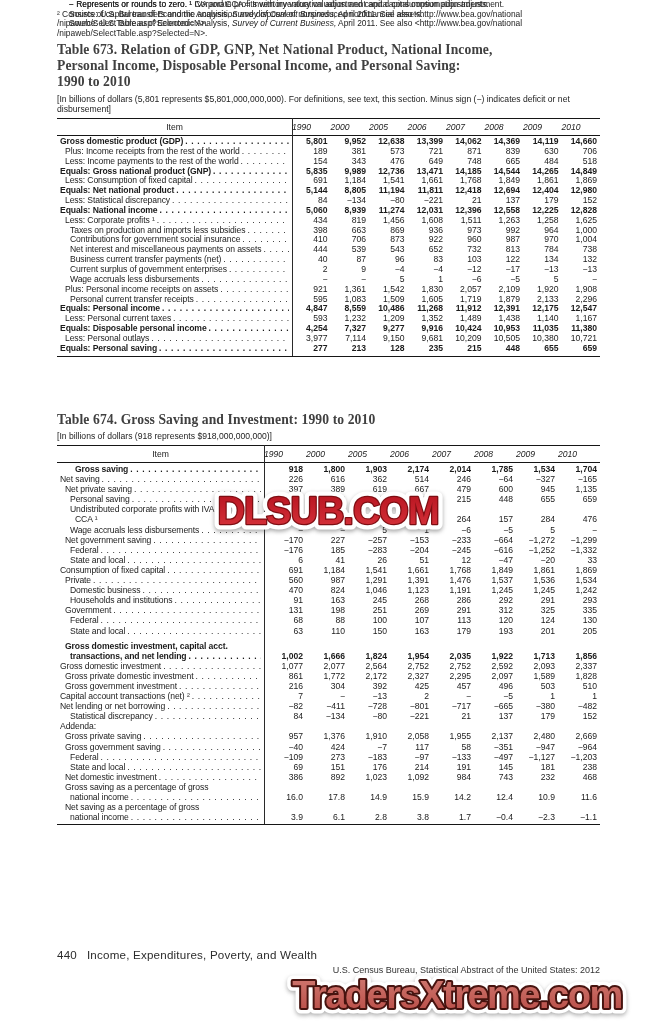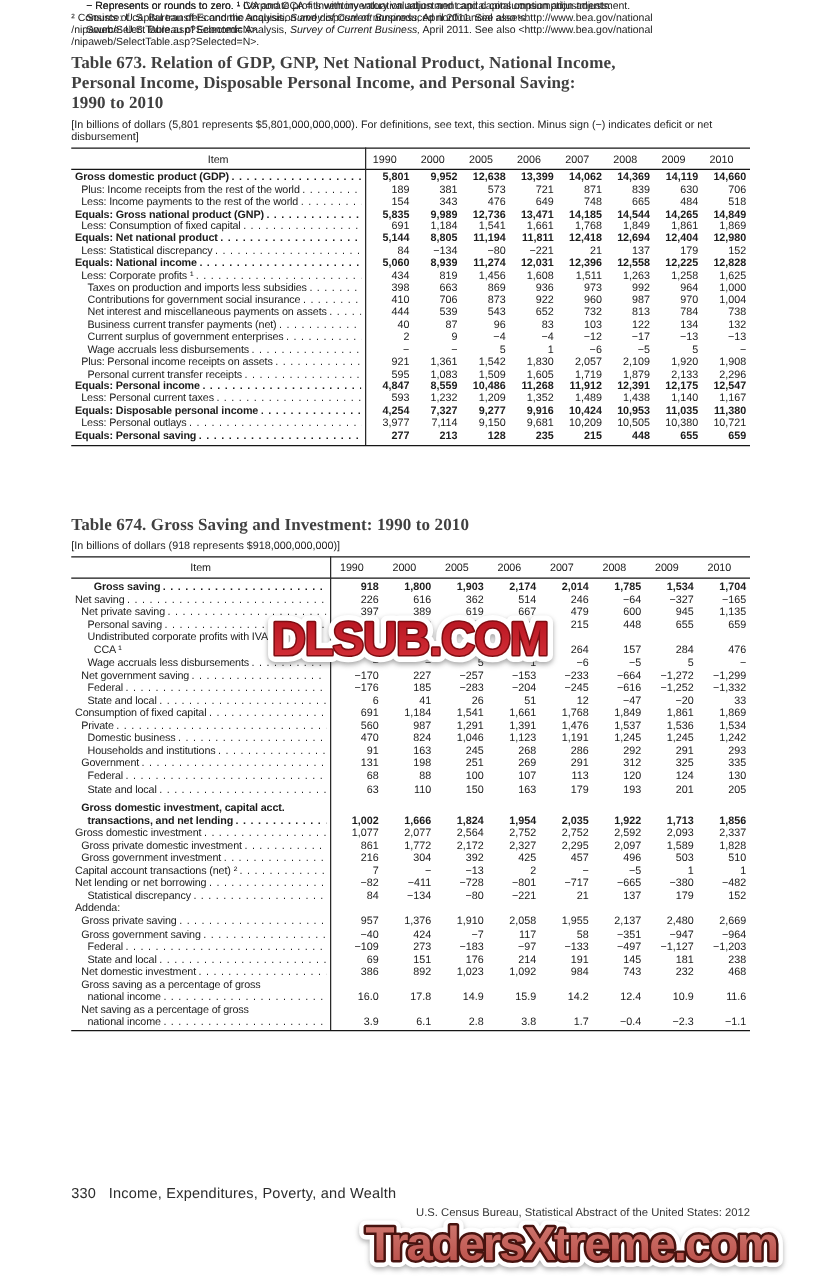--- a/index.html
+++ b/index.html
@@ -18,21 +18,21 @@
 
   
   .table{position:absolute;left:57px;width:543px;font-size:8.6px;color:#1b1b1b;
          border-bottom:1.6px solid #161616;}
   #t673{top:118px;--labw:235px;--colw:38.5px;--lh:9.85px;}
   #t674{top:445px;--labw:207px;--colw:42px;--lh:10.1px;}
   .vline{position:absolute;top:0;bottom:0;left:var(--labw);width:1px;background:#2a2a2a;}
   .thead{display:flex;align-items:center;height:16px;border-top:1.1px solid #161616;
          border-bottom:1px solid #161616;}
   .thead .item{width:var(--labw);text-align:center;}
-  .yr{width:var(--colw);text-align:center;padding-right:7px;box-sizing:border-box;}
+  .yr{width:var(--colw);text-align:left;padding-right:7px;box-sizing:border-box;font-style:italic;}
   .tbody{padding:1px 0 2px 0;}
   .row{display:flex;height:var(--lh);}
   .row.h2{height:calc(var(--lh)*2);}
   .row.gap{margin-top:5px;}
   .row.b{font-weight:bold;}
   .row.it{}
   .lab{width:var(--labw);overflow:hidden;box-sizing:border-box;}
   .labline{display:flex;white-space:nowrap;overflow:hidden;height:var(--lh);line-height:var(--lh);
            letter-spacing:-0.1px;}
   .dots{flex:1;overflow:hidden;margin:0 3px 0 2px;}
@@ -1082,21 +1082,21 @@
       </div>
   </div>
   <div class="fns" id="table674-fns">
       <div class="fnline find"><span>− Represents or rounds to zero. ¹ IVA and CCA = Inventory valuation adjustment and capital consumption adjustment.</span></div>
       <div class="fnline"><span>² Consists of capital transfers and the acquisition and disposal of nonproduced nonfinancial assets.</span></div>
       <div class="fnline find"><span>Source: U.S. Bureau of Economic Analysis, </span><span class="fn-it">Survey of Current Business,</span><span> April 2011. See also &lt;http://www.bea.gov/national</span></div>
       <div class="fnline"><span>/nipaweb/SelectTable.asp?Selected=N&gt;.</span></div>
     </div>
 
   <div id="footer-line">
-    <span class="pgnum">330</span><span>Income, Expenditures, Poverty, and Wealth</span>
+    <span class="pgnum">440</span><span>Income, Expenditures, Poverty, and Wealth</span>
   </div>
   <div id="credit">U.S. Census Bureau, Statistical Abstract of the United States: 2012</div>
 
 
   <div class="wm" id="wm-mid">
     <svg width="300" height="54" viewBox="0 0 300 54">
       <defs>
         <linearGradient id="gMid" x1="0" y1="0" x2="0" y2="1">
           <stop offset="0" id="gMid0" stop-color="#b5121e"></stop>
             <stop offset="1" id="gMid1" stop-color="#d8343c"></stop>

